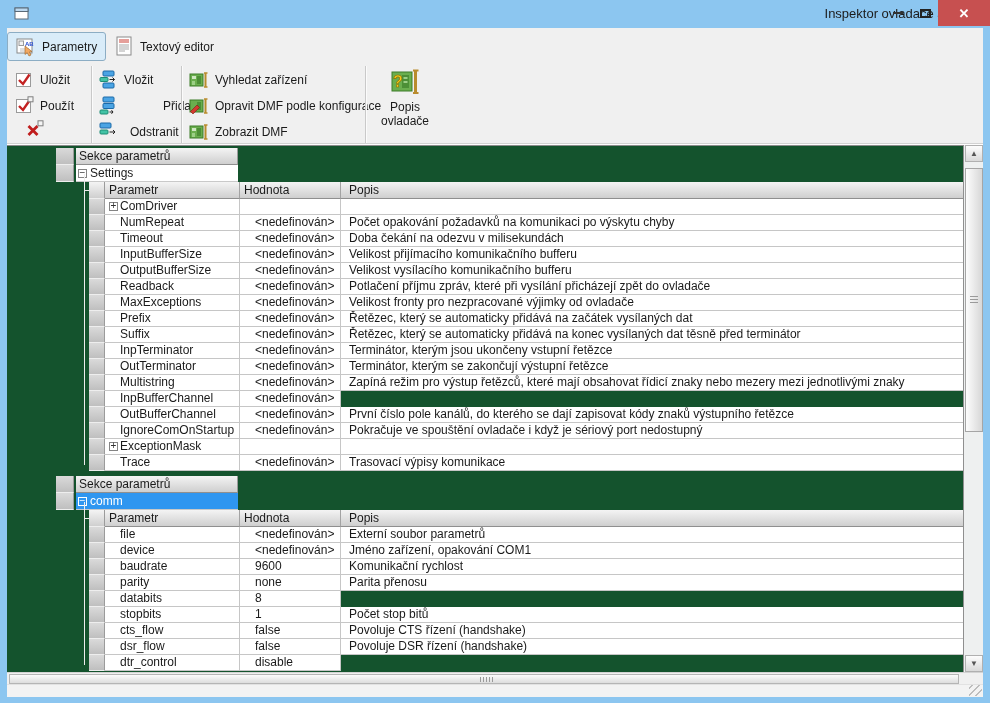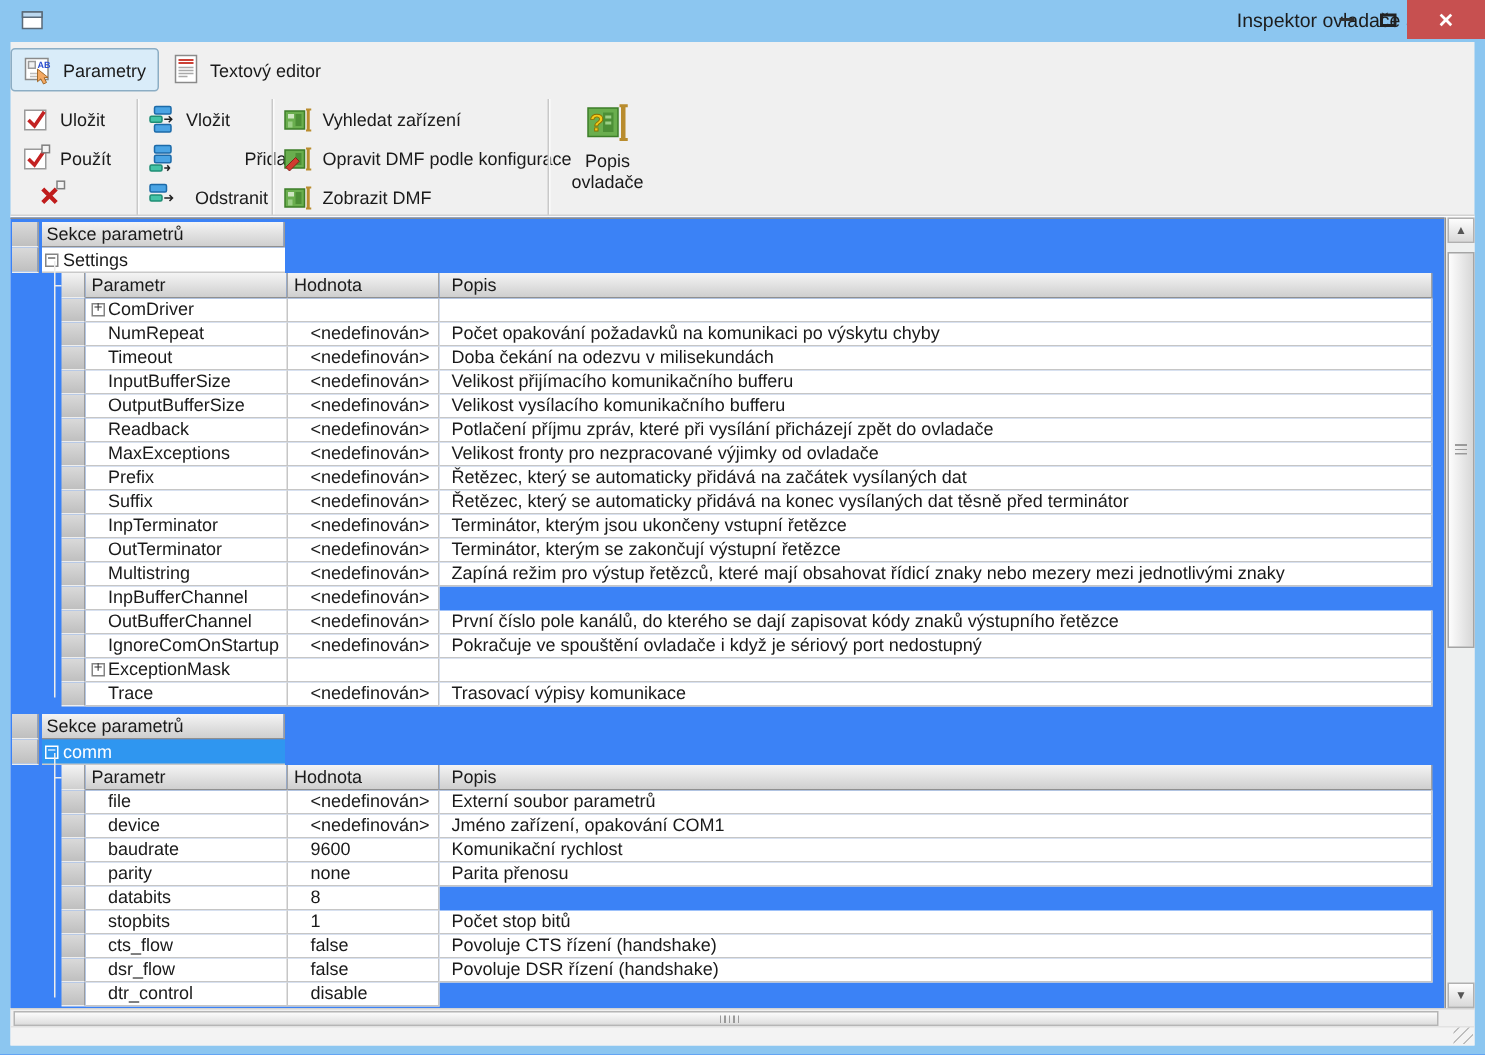--- a/index.html
+++ b/index.html
@@ -26,21 +26,21 @@
   .tab { position:absolute; top:4px; height:29px; display:flex; align-items:center; gap:6px; font-size:12px; padding:0 8px; }
   .tab.active { left:0; background:#d9ecf9; border:1px solid #8cadc4; border-radius:3px; }
   .tab.inactive { left:99px; }
   
   .tbtn { position:absolute; height:23px; display:flex; align-items:center; gap:6px; font-size:12px; white-space:nowrap; }
   .tb-sep { position:absolute; top:38px; height:80px; width:2px; border-left:1px solid #c9c9c9; border-right:1px solid #fbfbfb; }
   .driver-btn { position:absolute; left:364px; top:38px; width:68px; height:78px; display:flex; flex-direction:column; align-items:center; font-size:12px; line-height:14px; text-align:center; }
   .driver-btn svg { margin:2px 0 4px 0; }
   .toolbar-edge { position:absolute; left:0; top:115px; width:976px; height:2px; border-top:1px solid #d2d2d2; border-bottom:1px solid #fdfdfd; }
   
-  .main { position:absolute; left:0; top:117px; width:956px; height:527px; background:#3b82f6; border-top:1px solid #8b8b8b; overflow:hidden; }
+  .main { position:absolute; left:0; top:117px; width:956px; height:527px; background:#14532d; border-top:1px solid #8b8b8b; overflow:hidden;padding-left:48px; }
   .section { position:relative; margin-left:1px; margin-top:2px; }
   .section + .section { margin-top:5px; }
   .sec-row { display:flex; height:17px; }
   .gutter { flex:0 0 18px; margin-right:2px; background:linear-gradient(#dadada,#bfbfbf); border-right:1px solid #9b9b9b; border-bottom:1px solid #eeeeee; }
   .sec-header-cell { flex:0 0 162px; background:linear-gradient(#f4f4f4,#cfcfcf); border-right:1px solid #9b9b9b; border-bottom:1px solid #8f8f8f; font-size:12px; line-height:16px; padding-left:3px; }
   .node-cell { flex:0 0 162px; background:#ffffff; display:flex; align-items:center; padding-left:2px; font-size:12px; border-bottom:1px solid #c9c9c9; }
   .node-cell.selected { background:#2f96f0; color:#ffffff; }
   .minusbox { flex:0 0 9px; height:9px; border:1px solid #848484; background:#fff; color:#333; font-size:10px; line-height:7px; text-align:center; margin-right:3px; }
   .minusbox::before { content:"−"; position:relative; top:-1px; }
   .node-cell.selected .minusbox { border-color:#fff; background:transparent; color:#fff; }

